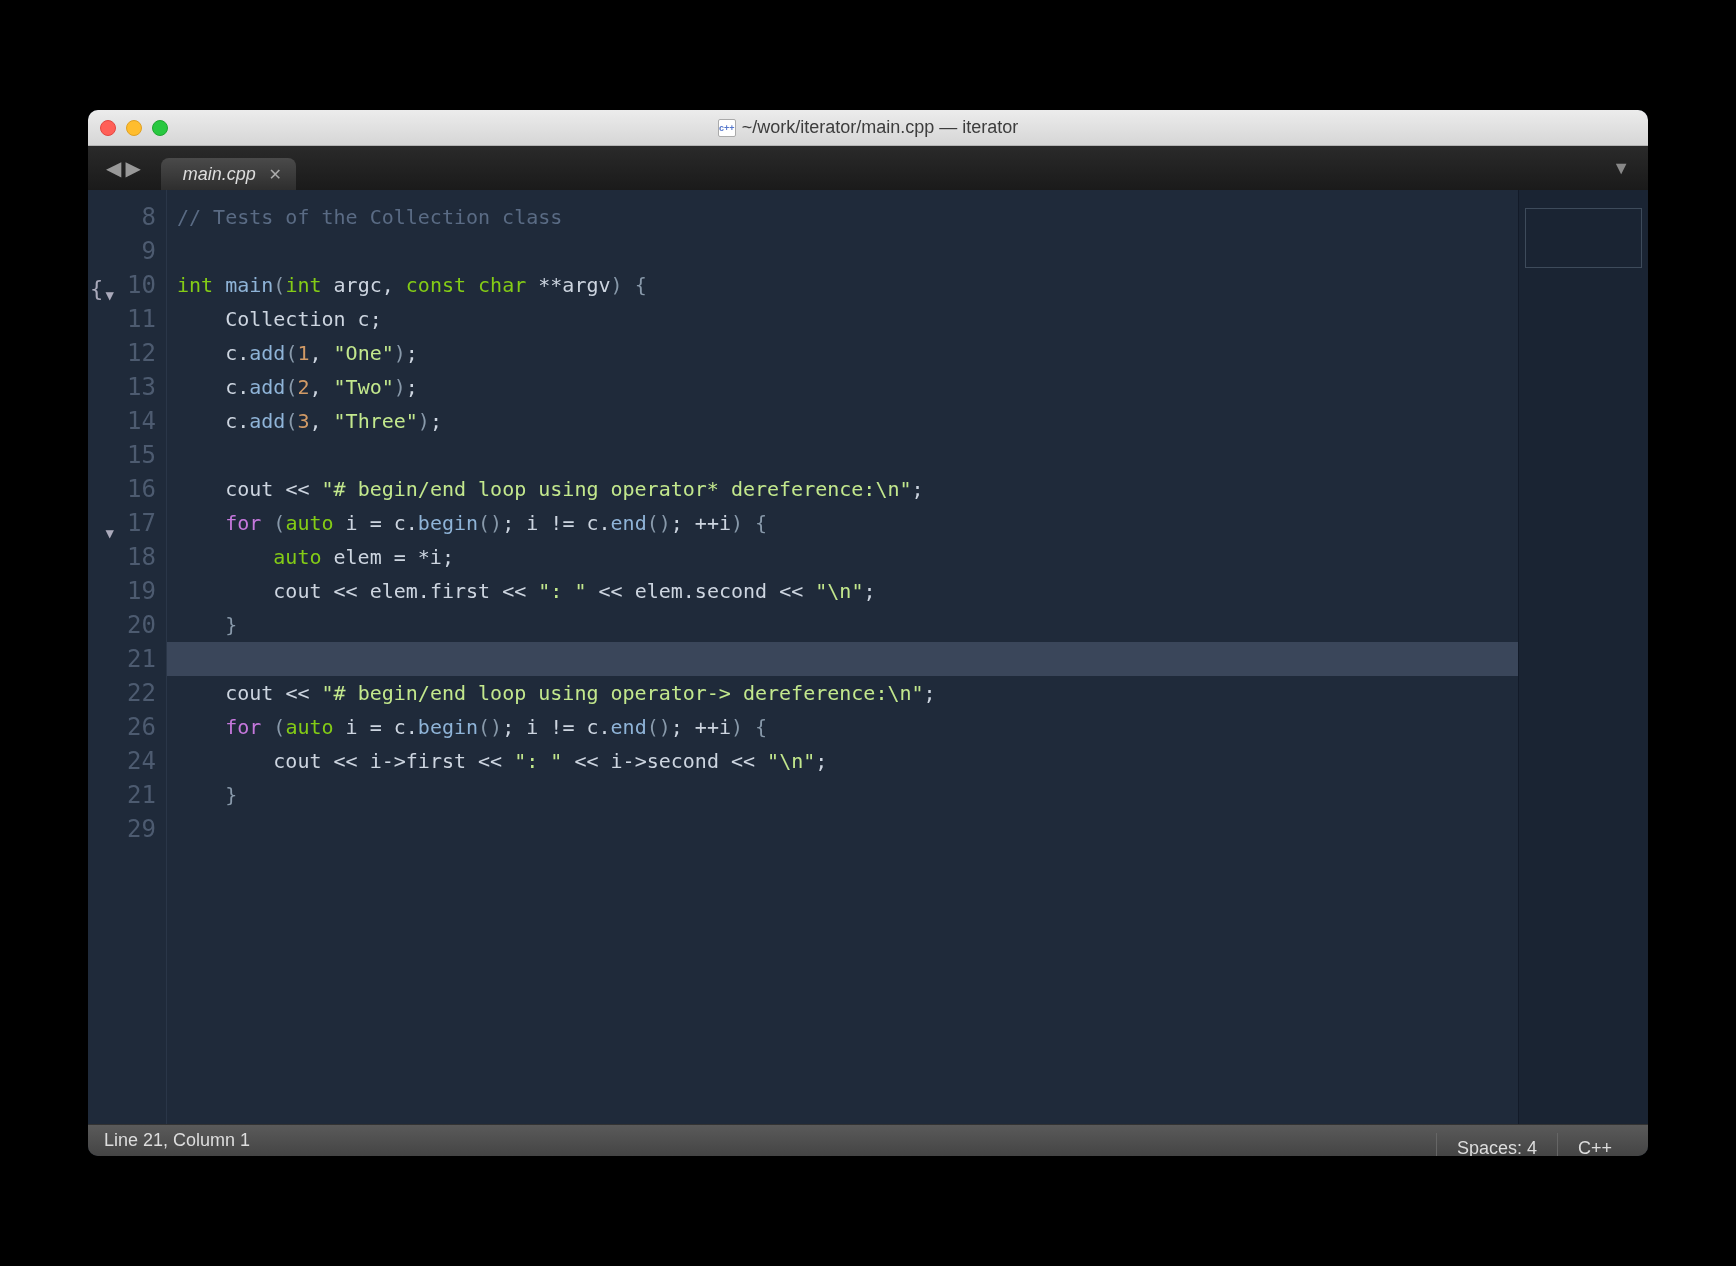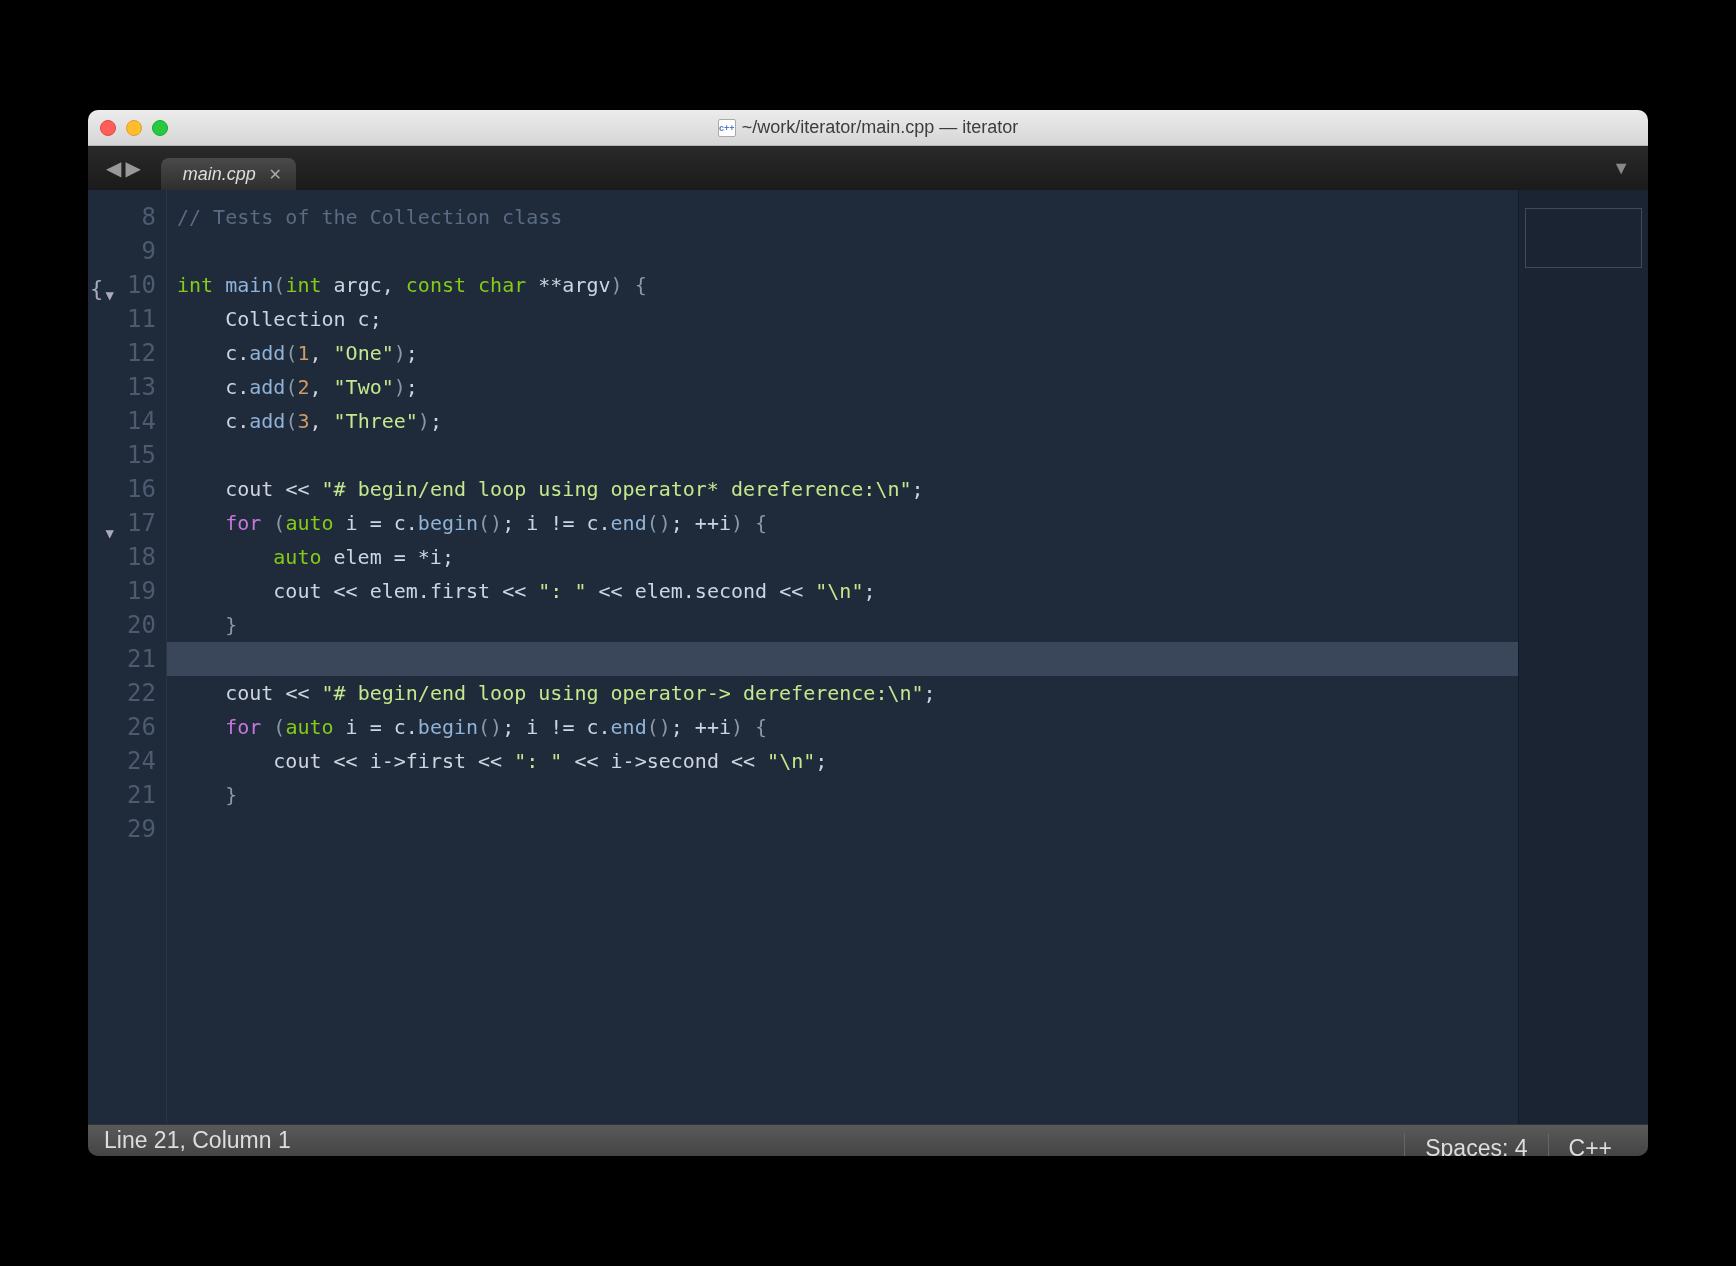--- a/index.html
+++ b/index.html
@@ -174,21 +174,21 @@
   }
   .minimap .mm-view {
     border:1px solid #8899aa55;
     height:60px;
     margin-top:10px;
   }
   .statusbar {
     height: 32px;
     background: linear-gradient(#5a5a5a, #444);
     color: #ddd;
-    font-size: 23px;
+    font-size: 18px;
     display: flex;
     align-items: center;
     padding: 0 16px;
     border-top:1px solid #333;
     text-align:center;
   }
   .statusbar .spacer { flex: 1; }
   .statusbar .cell {
     padding: 16px 20px;
     border-left: 1px solid #666;

